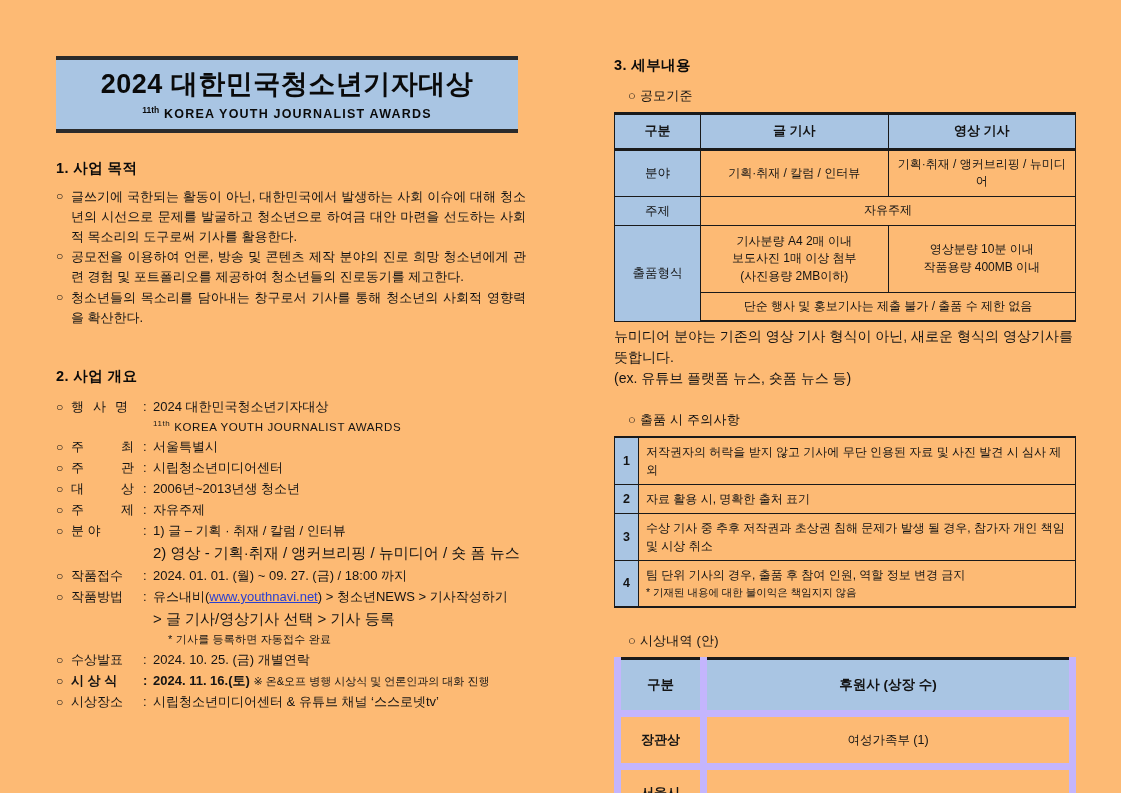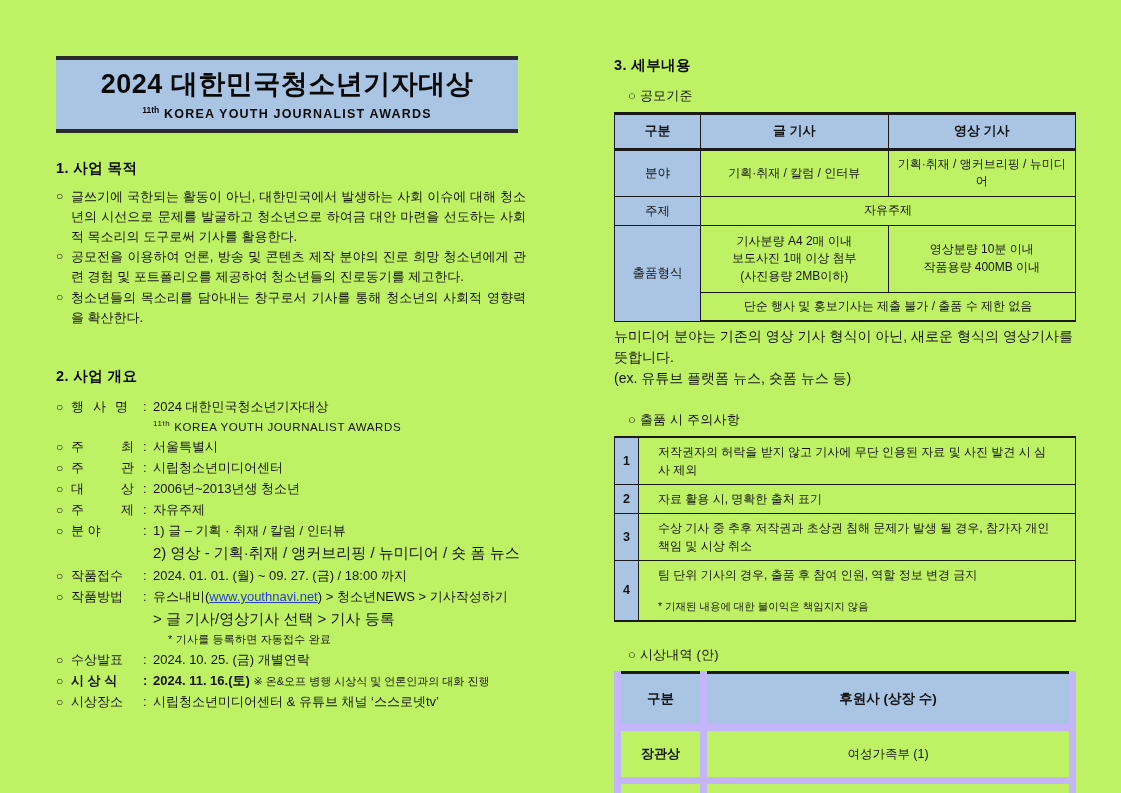--- a/index.html
+++ b/index.html
@@ -7,21 +7,21 @@
     width: 1121px;
     height: 793px;
     background: #ffffff;
     font-family: "Liberation Sans", "DejaVu Sans", sans-serif;
     color: #1a1a1a;
   }
   .page {
     position: relative;
     width: 1121px;
     height: 793px;
-    background: #bef264;
+    background: #fdba74;
     overflow: hidden;
   }
   .col-left {
     position: absolute;
     left: 56px;
     top: 56px;
     width: 470px;
   }
   .col-right {
     position: absolute;
@@ -168,25 +168,25 @@
   }
   table.notice td.num {
     background: #a9c5e3;
     text-align: center;
     font-weight: bold;
     width: 24px;
     font-size: 12.5px;
   }
   table.notice td.body {
     text-align: left;
-    padding: 5px 19px;
+    padding: 5px 7px;
   }
   table.notice tr:first-child td { border-top: 2px solid #1a1a1a; }
   table.notice tr:last-child td { border-bottom: 2px solid #1a1a1a; }
-  .sub-note { font-size: 10.5px; display: block; margin-top: 15px; }
+  .sub-note { font-size: 10.5px; display: block; margin-top: 1px; }
 
   
   table.award {
     width: 462px;
     border-collapse: collapse;
     table-layout: fixed;
     font-size: 12.5px;
     color: #141414;
   }
   table.award td {

